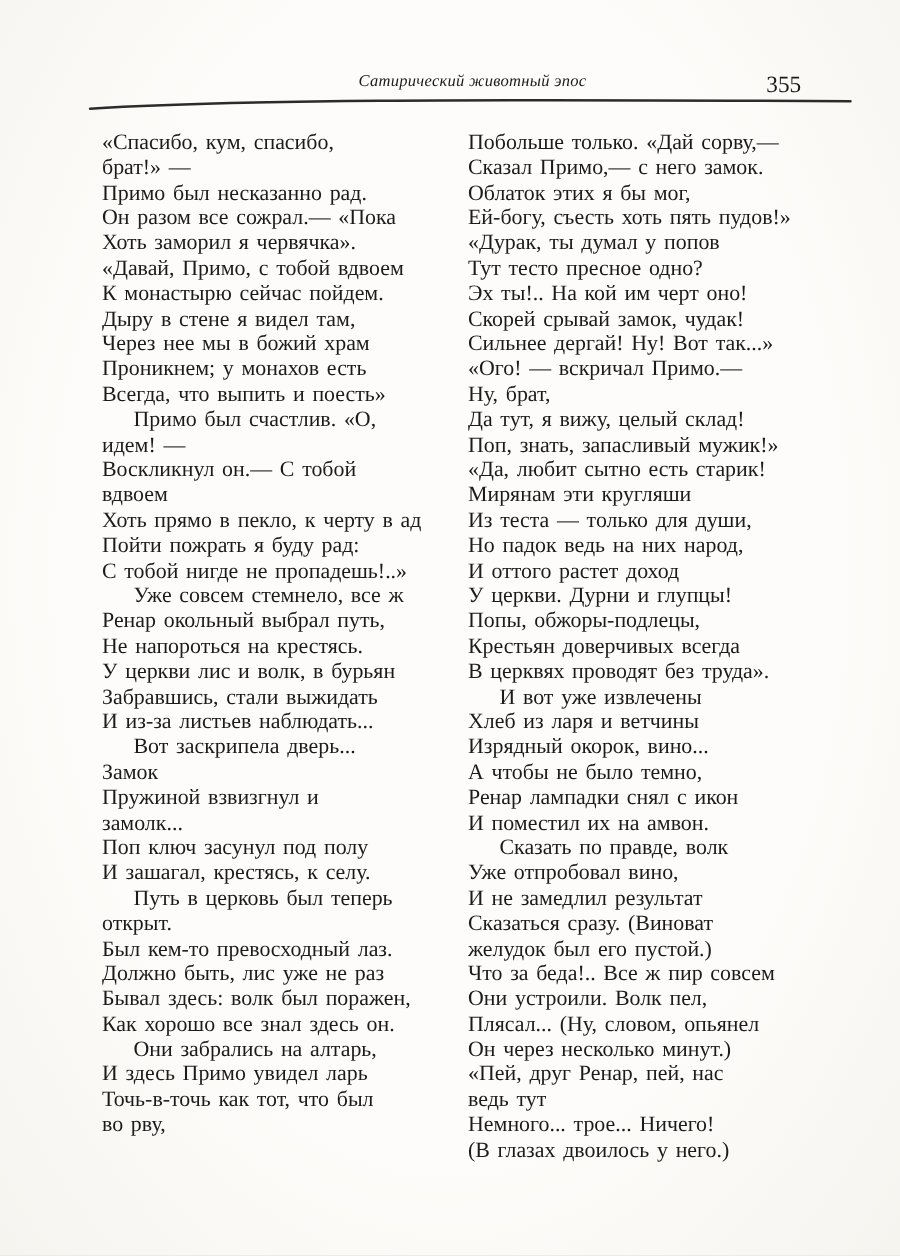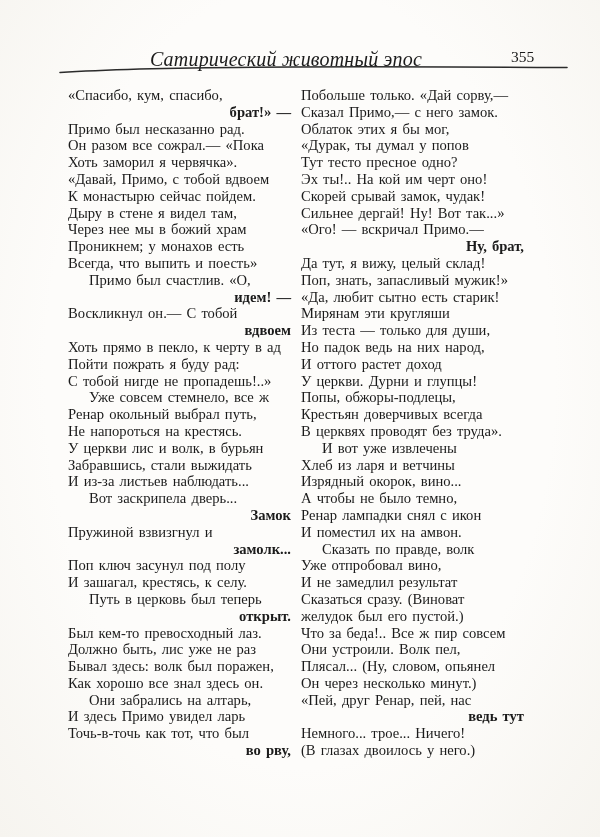--- a/index.html
+++ b/index.html
@@ -13,25 +13,25 @@
     height: 837px;
     margin: 0 auto;
     background: radial-gradient(ellipse at 50% 45%, #fdfcfa 60%, #f6f4ef 100%);
     font-family: "Liberation Serif", "DejaVu Serif", serif;
     color: #1b1b1b;
     overflow: hidden;
   }
   .running-title {
     position: absolute;
     top: 48px;
-    left: 141px;
+    left: 170px;
     width: 290px;
     text-align: center;
     font-style: italic;
-    font-size: 20px;
+    font-size: 11px;
     letter-spacing: 0.2px;
     white-space: nowrap;
   }
   .page-number {
     position: absolute;
     top: 48px;
     left: 495px;
     width: 55px;
     text-align: center;
     font-size: 15.5px;
@@ -45,24 +45,24 @@
   }
   .col {
     position: absolute;
     top: 87px;
     width: 226px;
     font-size: 14.6px;
     line-height: 16.8px;
     word-spacing: 1.5px;
   }
   .col.left  { left: 68px; }
-  .col.right { left: 301px; }
+  .col.right { left: 312px; }
   .line { white-space: nowrap; }
   .line.indent { padding-left: 21px; }
-  .line.overflow-right { text-align: right; padding-right: 3px; font-weight: bold; }
+  .line.overflow-right { padding-right: 3px; }
 </style>
 </head>
 <body>
 
 <div class="page">
 
   <div class="running-title">Сатирический животный эпос</div>
 
   <div class="page-number">355</div>
 
@@ -110,20 +110,21 @@
       <div class="line indent">Они забрались на алтарь,</div>
       <div class="line normal">И здесь Примо увидел ларь</div>
       <div class="line normal">Точь-в-точь как тот, что был</div>
       <div class="line overflow-right">во рву,</div>
     </div>
 
   <div class="col right">
       <div class="line normal">Побольше только. «Дай сорву,—</div>
       <div class="line normal">Сказал Примо,— с него замок.</div>
       <div class="line normal">Облаток этих я бы мог,</div>
+      <div class="line normal">Ей-богу, съесть хоть пять пудов!»</div>
       <div class="line normal">«Дурак, ты думал у попов</div>
       <div class="line normal">Тут тесто пресное одно?</div>
       <div class="line normal">Эх ты!.. На кой им черт оно!</div>
       <div class="line normal">Скорей срывай замок, чудак!</div>
       <div class="line normal">Сильнее дергай! Ну! Вот так...»</div>
       <div class="line normal">«Ого! — вскричал Примо.—</div>
       <div class="line overflow-right">Ну, брат,</div>
       <div class="line normal">Да тут, я вижу, целый склад!</div>
       <div class="line normal">Поп, знать, запасливый мужик!»</div>
       <div class="line normal">«Да, любит сытно есть старик!</div>

